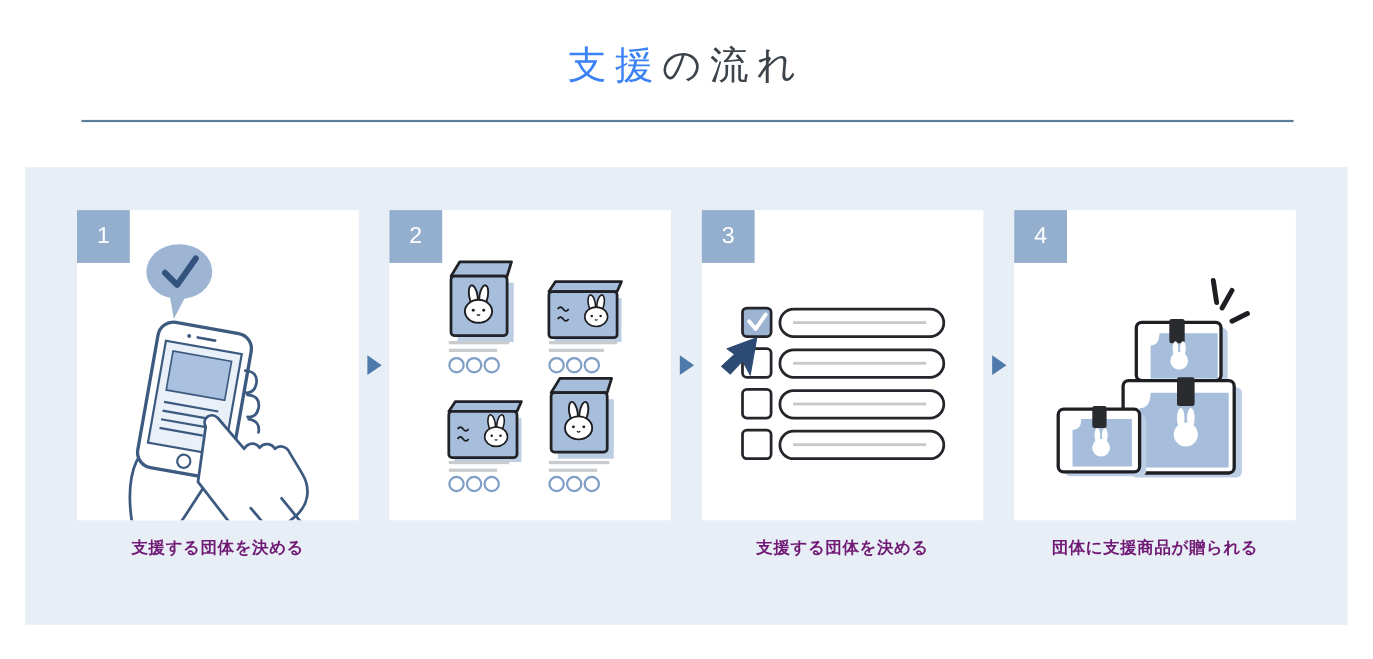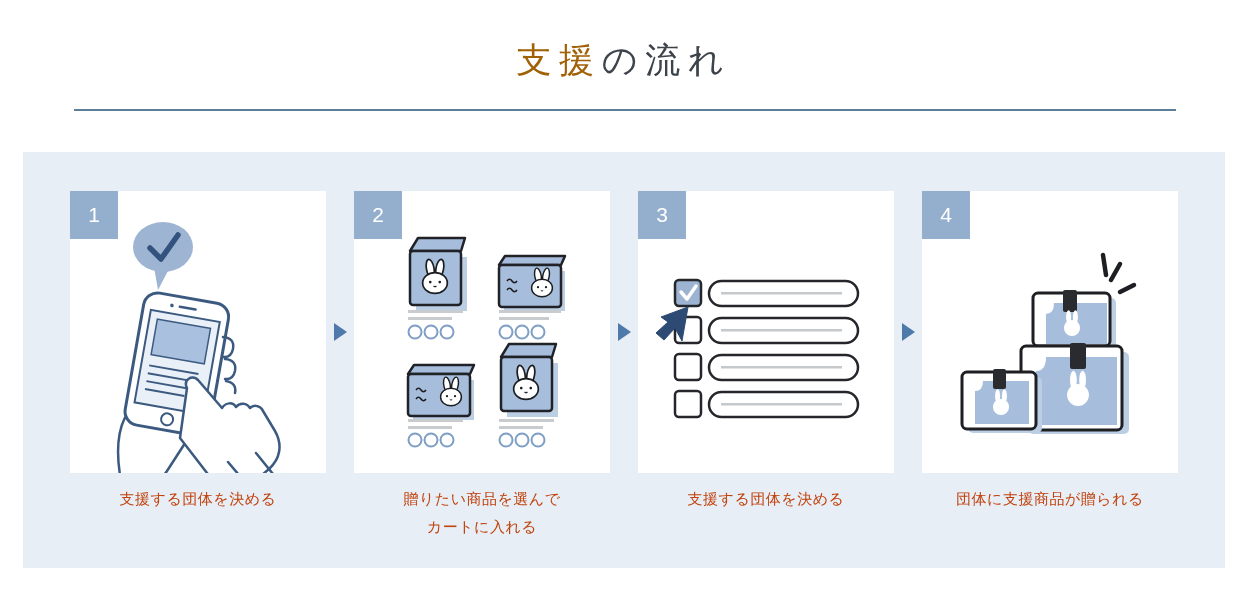--- a/index.html
+++ b/index.html
@@ -3,33 +3,33 @@
 <meta charset="utf-8">
 <style>
   * { margin:0; padding:0; box-sizing:border-box; }
   html,body { width:1248px; height:599px; background:#ffffff; overflow:hidden;
     font-family:"Liberation Sans","DejaVu Sans",sans-serif; }
   .page { width:1248px; height:599px; position:relative; }
 
   
   .header { padding-top:40px; text-align:center; }
   .title { font-size:35px; font-weight:500; letter-spacing:0.22em; color:#3d434b; line-height:40px; }
-  .title .accent { color:#a16207; }
+  .title .accent { color:#3b82f6; }
   .divider { margin:29px 72px 0 74px; border-top:2px solid #5d7f99; height:0; }
 
   
   .flow { margin:41px 23px 0 23px; height:416px; background:#e7eef5; padding:39px 47px 0 47px; }
   .cards-row { display:flex; justify-content:space-between; align-items:flex-start; }
   .step-col { width:256px; display:flex; flex-direction:column; }
   .step-card { position:relative; width:256px; height:282px; background:#ffffff; }
   .badge { position:absolute; top:0; left:0; width:48px; height:48px; background:#94afce;
     color:#ffffff; font-size:21px; font-weight:400; display:flex; align-items:center; justify-content:center; }
   .illu { display:block; width:256px; height:282px; }
-  .caption { margin-top:12px; text-align:center; font-size:15px; font-weight:normal;
-    color:#c2410c; line-height:28px; letter-spacing:0.5px; }
+  .caption { margin-top:12px; text-align:center; font-size:15px; font-weight:bold;
+    color:#701a75; line-height:28px; letter-spacing:0.5px; }
   .arrow-col { height:282px; display:flex; align-items:center; justify-content:center; width:14px; }
   .tri { width:0; height:0; border-left:13px solid #4e79ab;
     border-top:9px solid transparent; border-bottom:9px solid transparent; }
 </style>
 </head>
 <body>
 
 <div class="page">
 
   <div class="header">
@@ -157,24 +157,20 @@
             <rect x="145" y="228" width="55" height="3" fill="#c9cccf"></rect>
             <rect x="145" y="235" width="44" height="3" fill="#c9cccf"></rect>
             <g fill="#ffffff" stroke="#7e9ec6" stroke-width="2">
               <circle cx="152" cy="249" r="6.5"></circle>
                 <circle cx="168" cy="249" r="6.5"></circle>
                 <circle cx="184" cy="249" r="6.5"></circle>
             </g>
           </svg>
           <div class="badge">2</div>
         </div>
-        <div class="caption">
-          <div>贈りたい商品を選んで</div>
-          <div>カートに入れる</div>
-        </div>
       </div>
 
       <div class="arrow-col">
           <div class="tri"></div>
         </div>
 
       <div class="step-col">
         <div class="step-card">
           <svg class="illu" viewBox="0 0 256 282">
 

